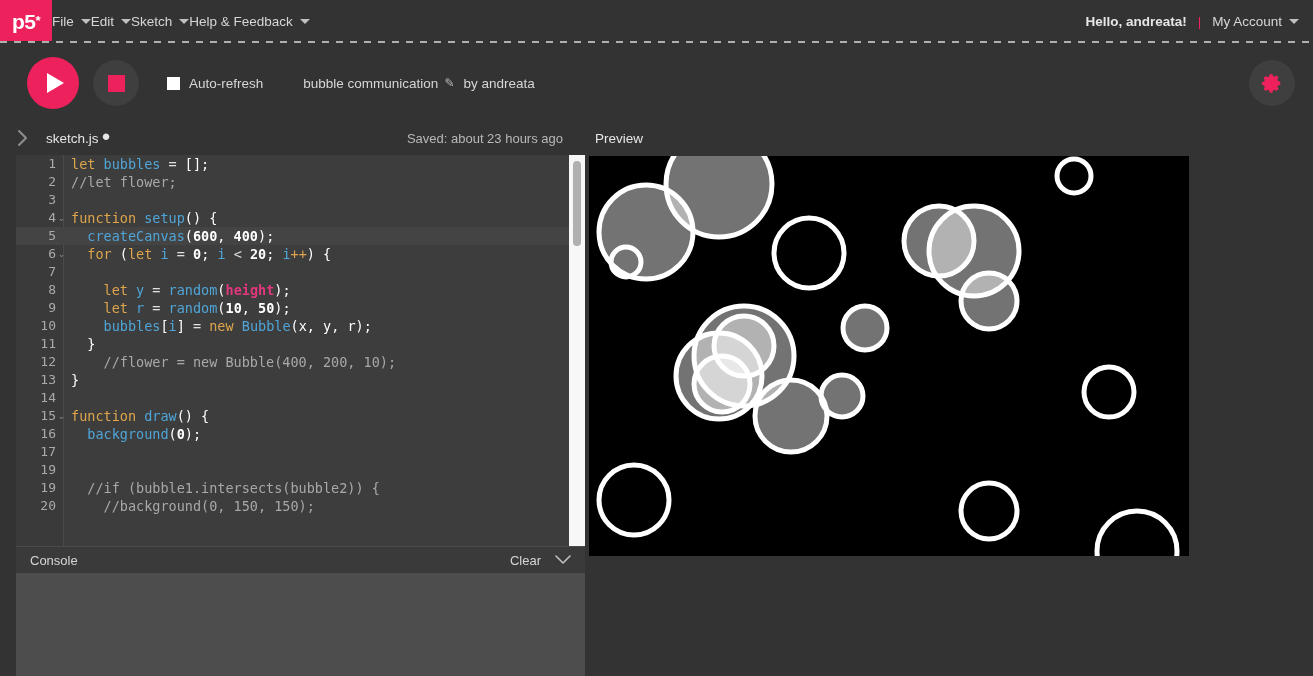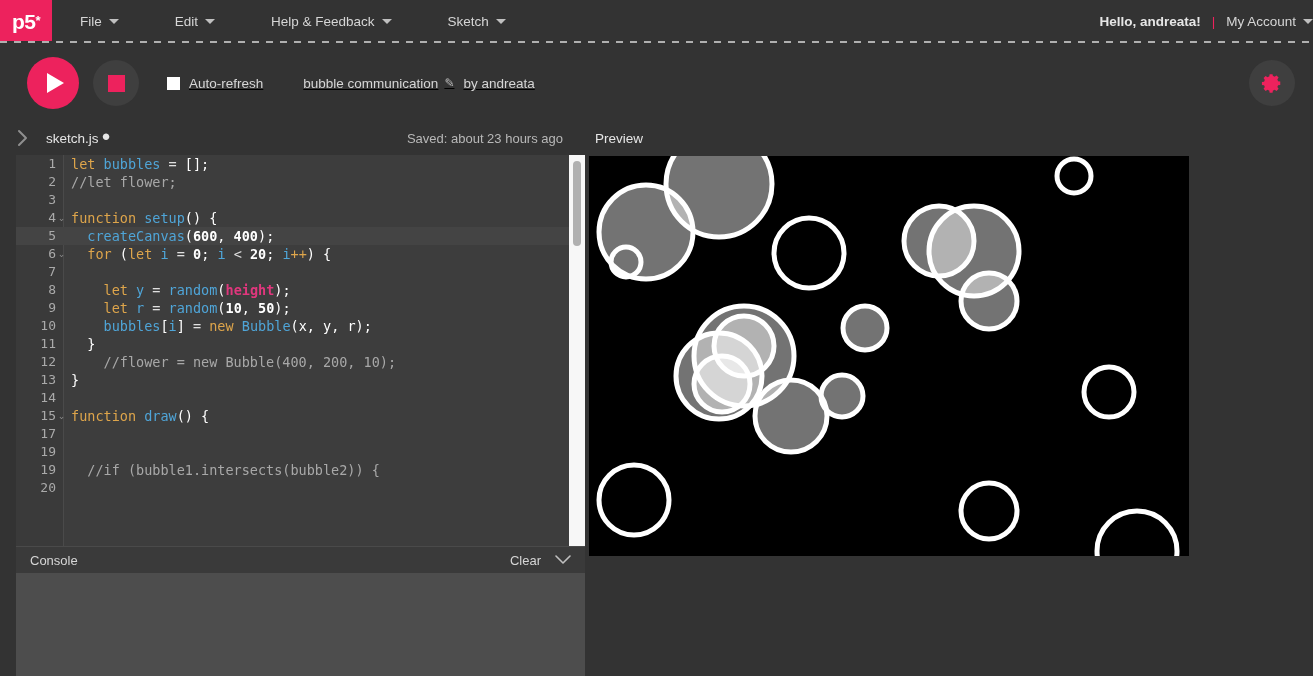--- a/index.html
+++ b/index.html
@@ -24,39 +24,39 @@
   #logo {
     width: 52px; height: 43px; background: #ed225d;
     display: flex; align-items: center; justify-content: center;
     color: #ffffff; font-size: 21px; font-weight: bold;
     letter-spacing: -0.5px;
   }
   #logo .star { font-size: 13px; vertical-align: top; line-height: 1; position: relative; top: -1px; }
   .menu-item {
     display: flex; align-items: center; gap: 7px;
     color: #d6d6d6; font-size: 13.5px;
-    padding: 0 28px; height: 43px; cursor: default;
+    padding: 0 0; height: 43px; cursor: default;
   }
   .caret {
     width: 0; height: 0;
     border-left: 5px solid transparent; border-right: 5px solid transparent;
     border-top: 5px solid #c0c0c0;
   }
   #nav-right {
     margin-left: auto; display: flex; align-items: center;
-    gap: 0px;
+    padding-right: 14px; gap: 0px;
   }
   #nav-right .greet { color: #e6e6e6; font-size: 13.5px; font-weight: bold; }
   #nav-right .sep { color: #ed225d; font-size: 13.5px; padding: 0 11px; }
   #nav-right .acct { color: #d6d6d6; font-size: 13.5px; display:flex; align-items:center; gap:7px; }
 
   
   #toolbar {
     position: absolute; left: 0; top: 45px; width: 1313px; height: 76px;
-    background: #333333; display: flex; align-items: center; text-decoration: underline;
+    background: #333333; display: flex; align-items: center;
   }
   #play-btn {
     width: 52px; height: 52px; border-radius: 50%;
     background: #ed225d; margin-left: 27px;
     display: flex; align-items: center; justify-content: center;
     cursor: pointer;
   }
   #play-btn .tri {
     width: 0; height: 0; margin-left: 4px;
     border-top: 10px solid transparent; border-bottom: 10px solid transparent;
@@ -178,25 +178,25 @@
   </div>
   <div class="menu-item">
     <span>File</span>
     <span class="caret"></span>
   </div>
   <div class="menu-item">
     <span>Edit</span>
     <span class="caret"></span>
   </div>
   <div class="menu-item">
+    <span>Sketch</span>
+    <span class="caret"></span>
+  </div>
+  <div class="menu-item">
     <span>Help &amp; Feedback</span>
-    <span class="caret"></span>
-  </div>
-  <div class="menu-item">
-    <span>Sketch</span>
     <span class="caret"></span>
   </div>
   <div id="nav-right">
     <span class="greet">Hello, andreata!</span>
     <span class="sep">|</span>
     <span class="acct">
       <span>My Account</span>
       <span class="caret"></span>
     </span>
   </div>
@@ -300,33 +300,38 @@
         <div class="crow">
           <span class="lnum">14</span>
           <span class="ctext"></span>
         </div>
         <div class="crow">
           <span class="lnum">15</span>
           <span class="fold">⌄</span>
           <span class="ctext"><span class="tok-kw">function</span><span class="tok-plain"> </span><span class="tok-fn">draw</span><span class="tok-punc">() {</span></span>
         </div>
         <div class="crow">
+          <span class="lnum">16</span>
+          <span class="ctext"><span class="tok-plain">  </span><span class="tok-fn">background</span><span class="tok-punc">(</span><span class="tok-num">0</span><span class="tok-punc">);</span></span>
+        </div>
+        <div class="crow">
           <span class="lnum">17</span>
           <span class="ctext"></span>
         </div>
         <div class="crow">
           <span class="lnum">19</span>
           <span class="ctext"></span>
         </div>
         <div class="crow">
           <span class="lnum">19</span>
           <span class="ctext"><span class="tok-cmt">  //if (bubble1.intersects(bubble2)) {</span></span>
         </div>
         <div class="crow">
           <span class="lnum">20</span>
+          <span class="ctext"><span class="tok-cmt">    //background(0, 150, 150);</span></span>
         </div>
       </div>
     <div id="editor-scrollbar">
       <div class="thumb"></div>
     </div>
   </div>
 
   <div id="console-header">
     <span class="title">Console</span>
     <span class="clear">Clear</span>

